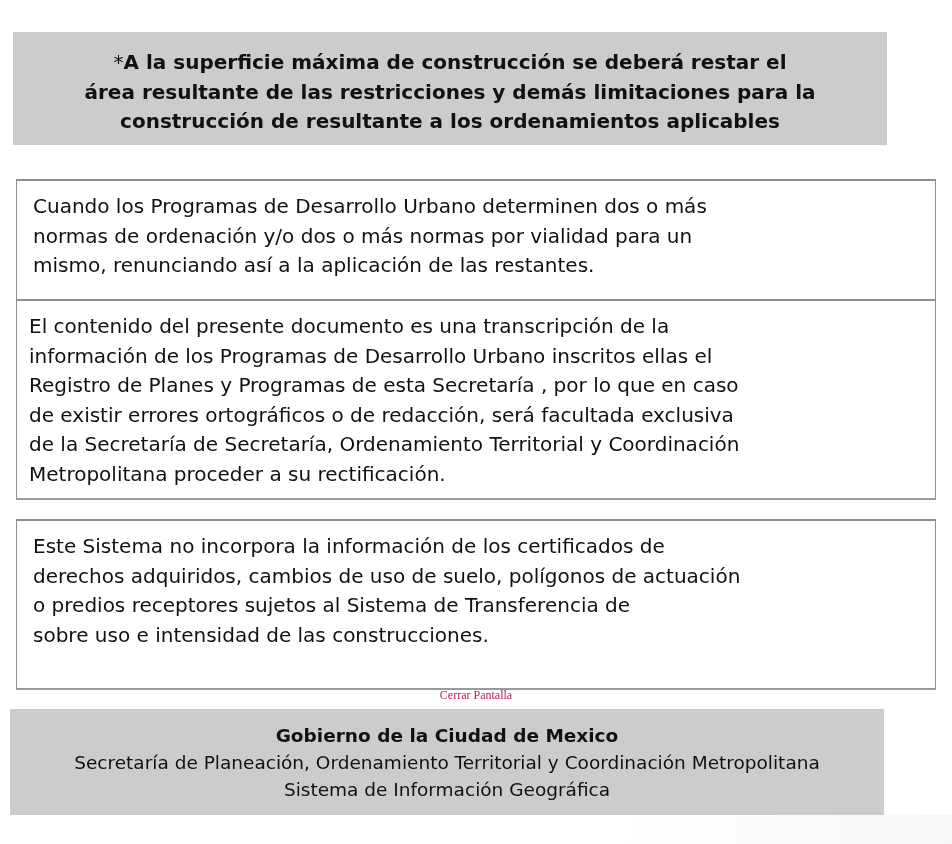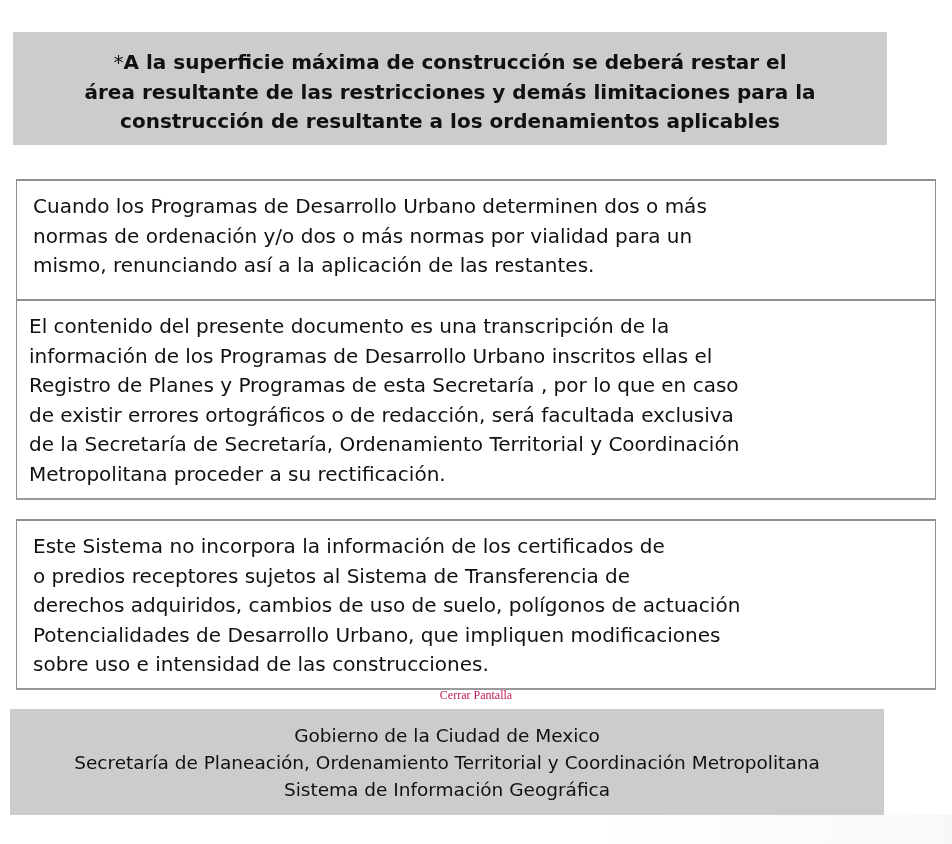--- a/index.html
+++ b/index.html
@@ -84,21 +84,21 @@
       padding-top: 13px;
     }
     .footer .line {
       display: block;
       font-size: 18.5px;
       line-height: 27px;
       color: #111111;
       white-space: nowrap;
     }
     .footer .line.bold {
-      font-weight: normal;
+      font-weight: bold;
     }
     .bottom-shade {
       position: absolute;
       left: 600px;
       top: 815px;
       width: 352px;
       height: 29px;
       background: linear-gradient(to right, rgba(245,245,245,0), rgba(245,245,245,0.7));
       pointer-events: none;
     }
@@ -122,23 +122,22 @@
   <span class="line">El contenido del presente documento es una transcripción de la</span>
   <span class="line">información de los Programas de Desarrollo Urbano inscritos ellas el</span>
   <span class="line">Registro de Planes y Programas de esta Secretaría , por lo que en caso</span>
   <span class="line">de existir errores ortográficos o de redacción, será facultada exclusiva</span>
   <span class="line">de la Secretaría de Secretaría, Ordenamiento Territorial y Coordinación</span>
   <span class="line">Metropolitana proceder a su rectificación.</span>
 </div>
 
 <div class="info-box" id="box-3">
   <span class="line">Este Sistema no incorpora la información de los certificados de</span>
+  <span class="line">derechos adquiridos, cambios de uso de suelo, polígonos de actuación</span>
   <span class="line">o predios receptores sujetos al Sistema de Transferencia de</span>
-  <span class="line">derechos adquiridos, cambios de uso de suelo, polígonos de actuación</span>
-  <span class="line">Potencialidades de Desarrollo Urbano, que impliquen modificaciones</span>
   <span class="line">sobre uso e intensidad de las construcciones.</span>
 </div>
 
 <div class="close-link">Cerrar Pantalla</div>
 
 <div class="footer">
   <span class="line bold">Gobierno de la Ciudad de Mexico</span>
   <span class="line">Secretaría de Planeación, Ordenamiento Territorial y Coordinación Metropolitana</span>
   <span class="line">Sistema de Información Geográfica</span>
 </div>

